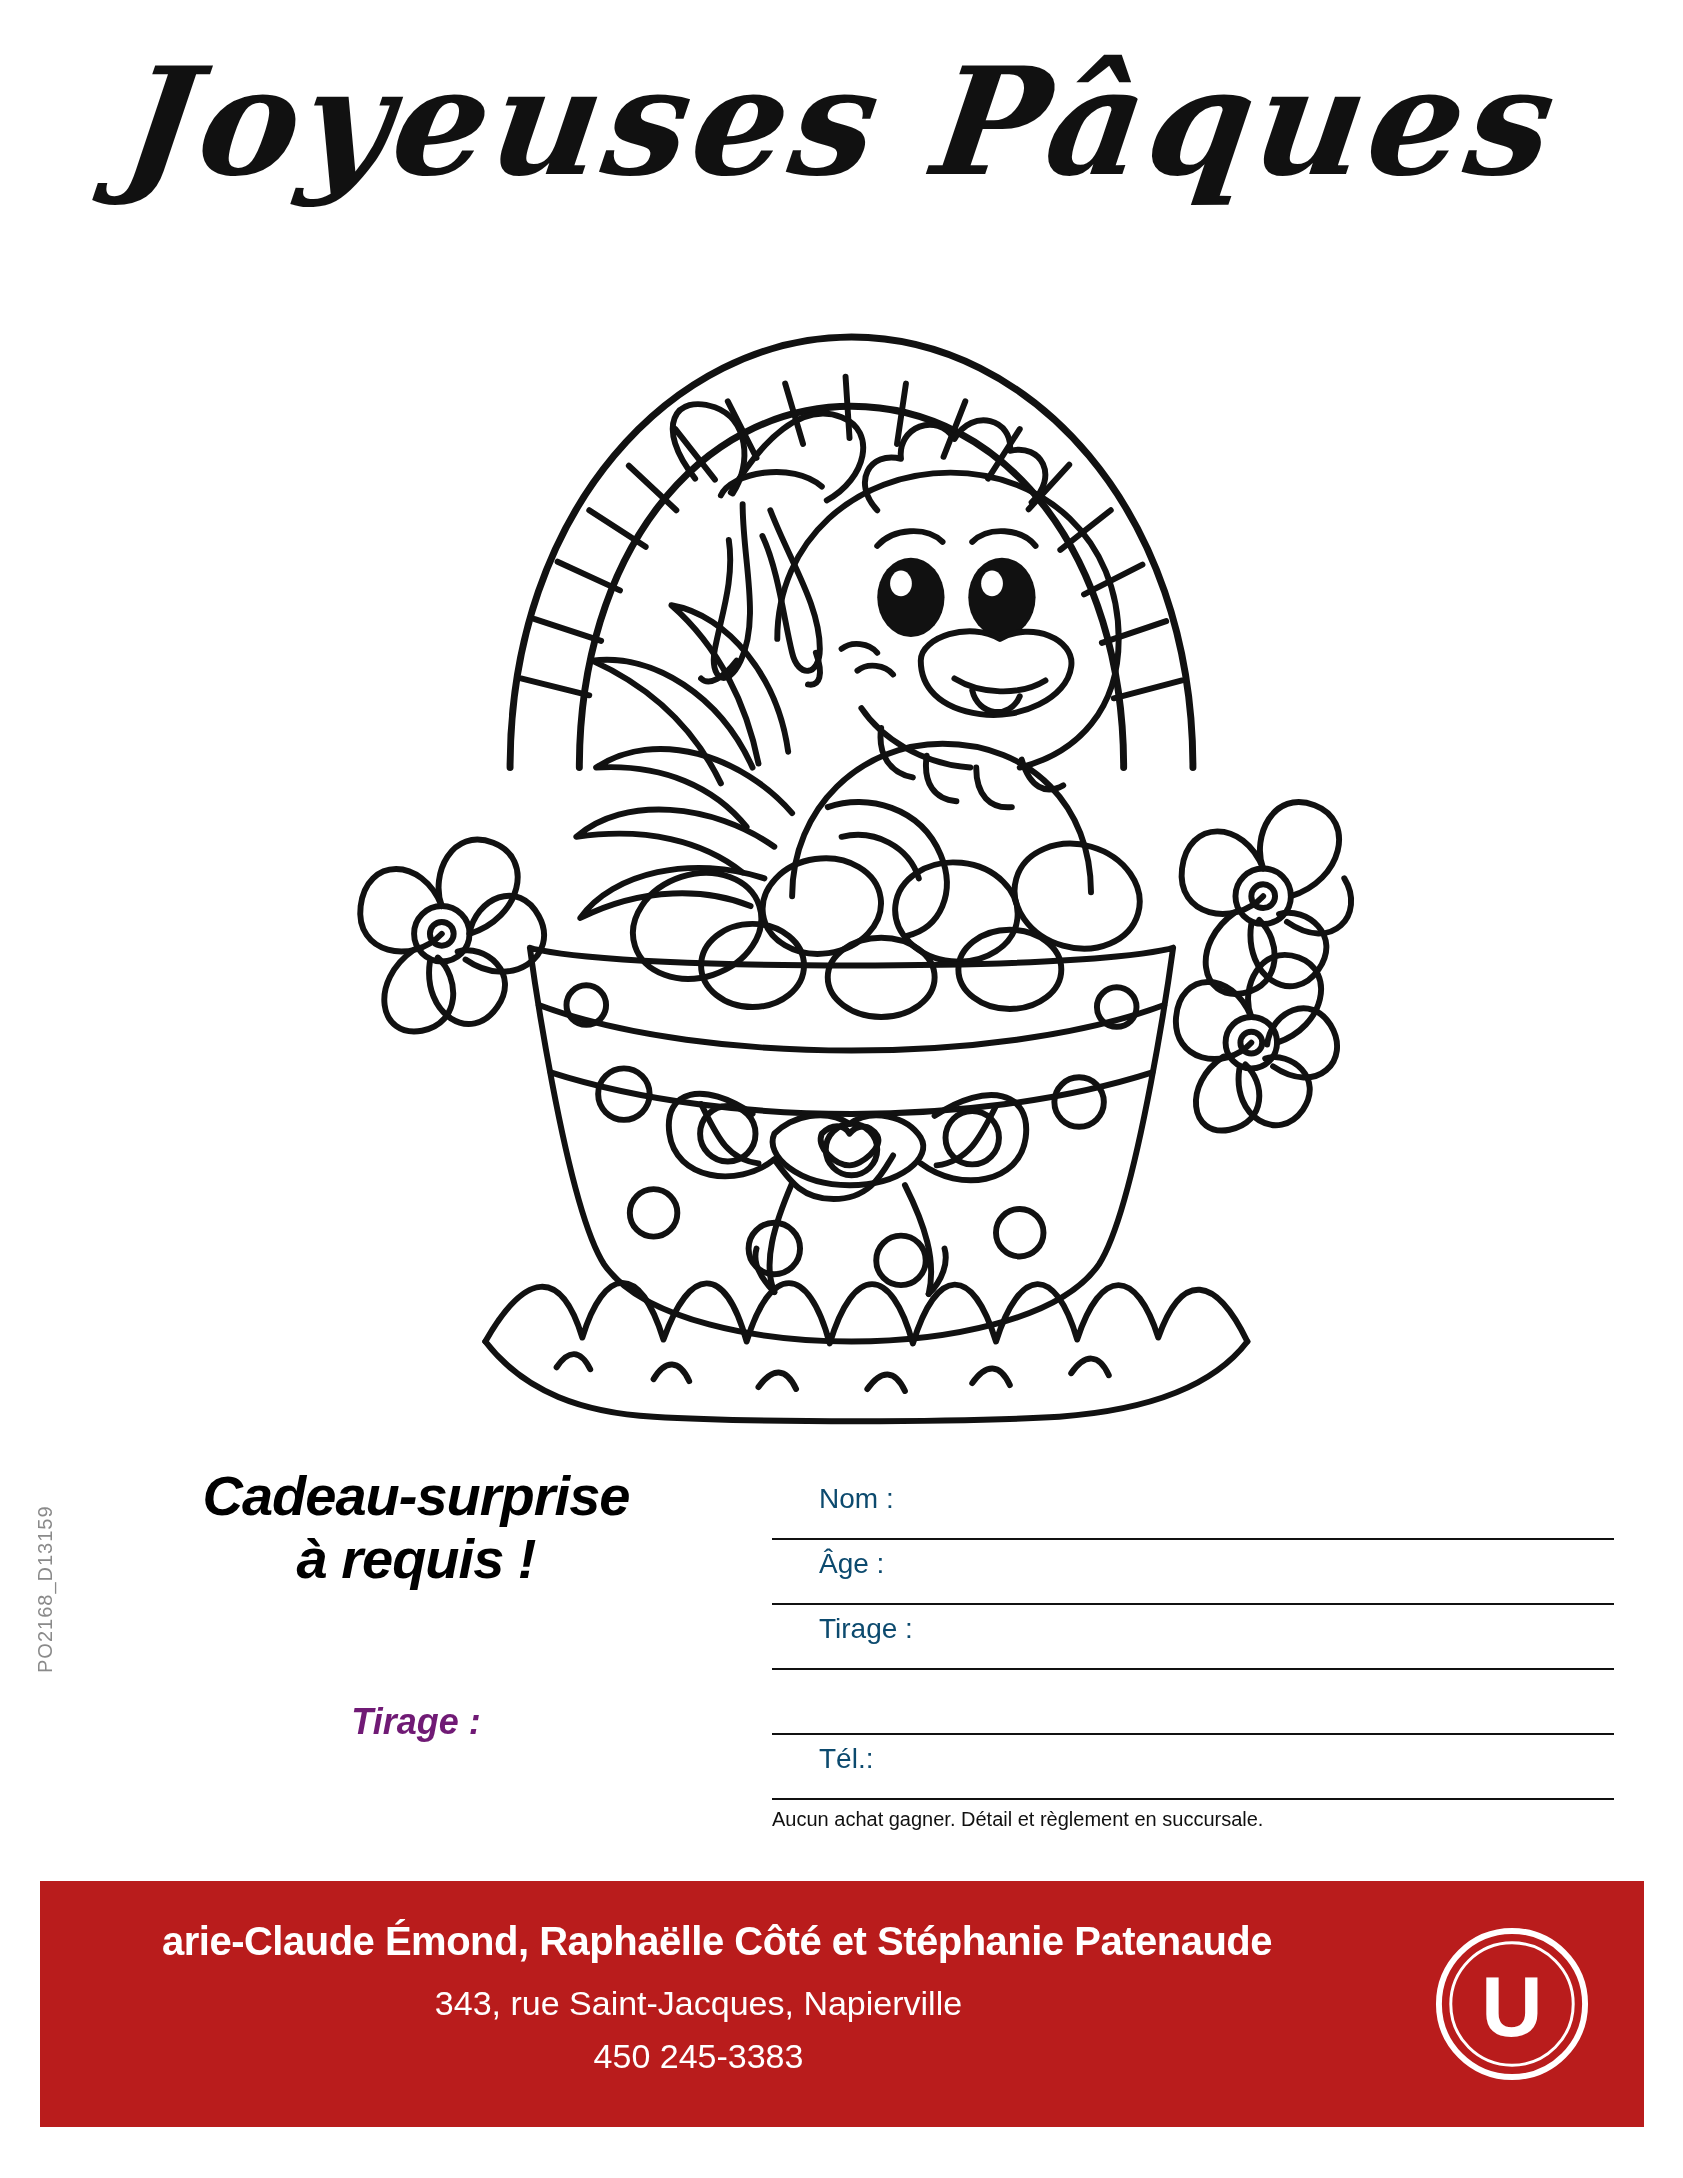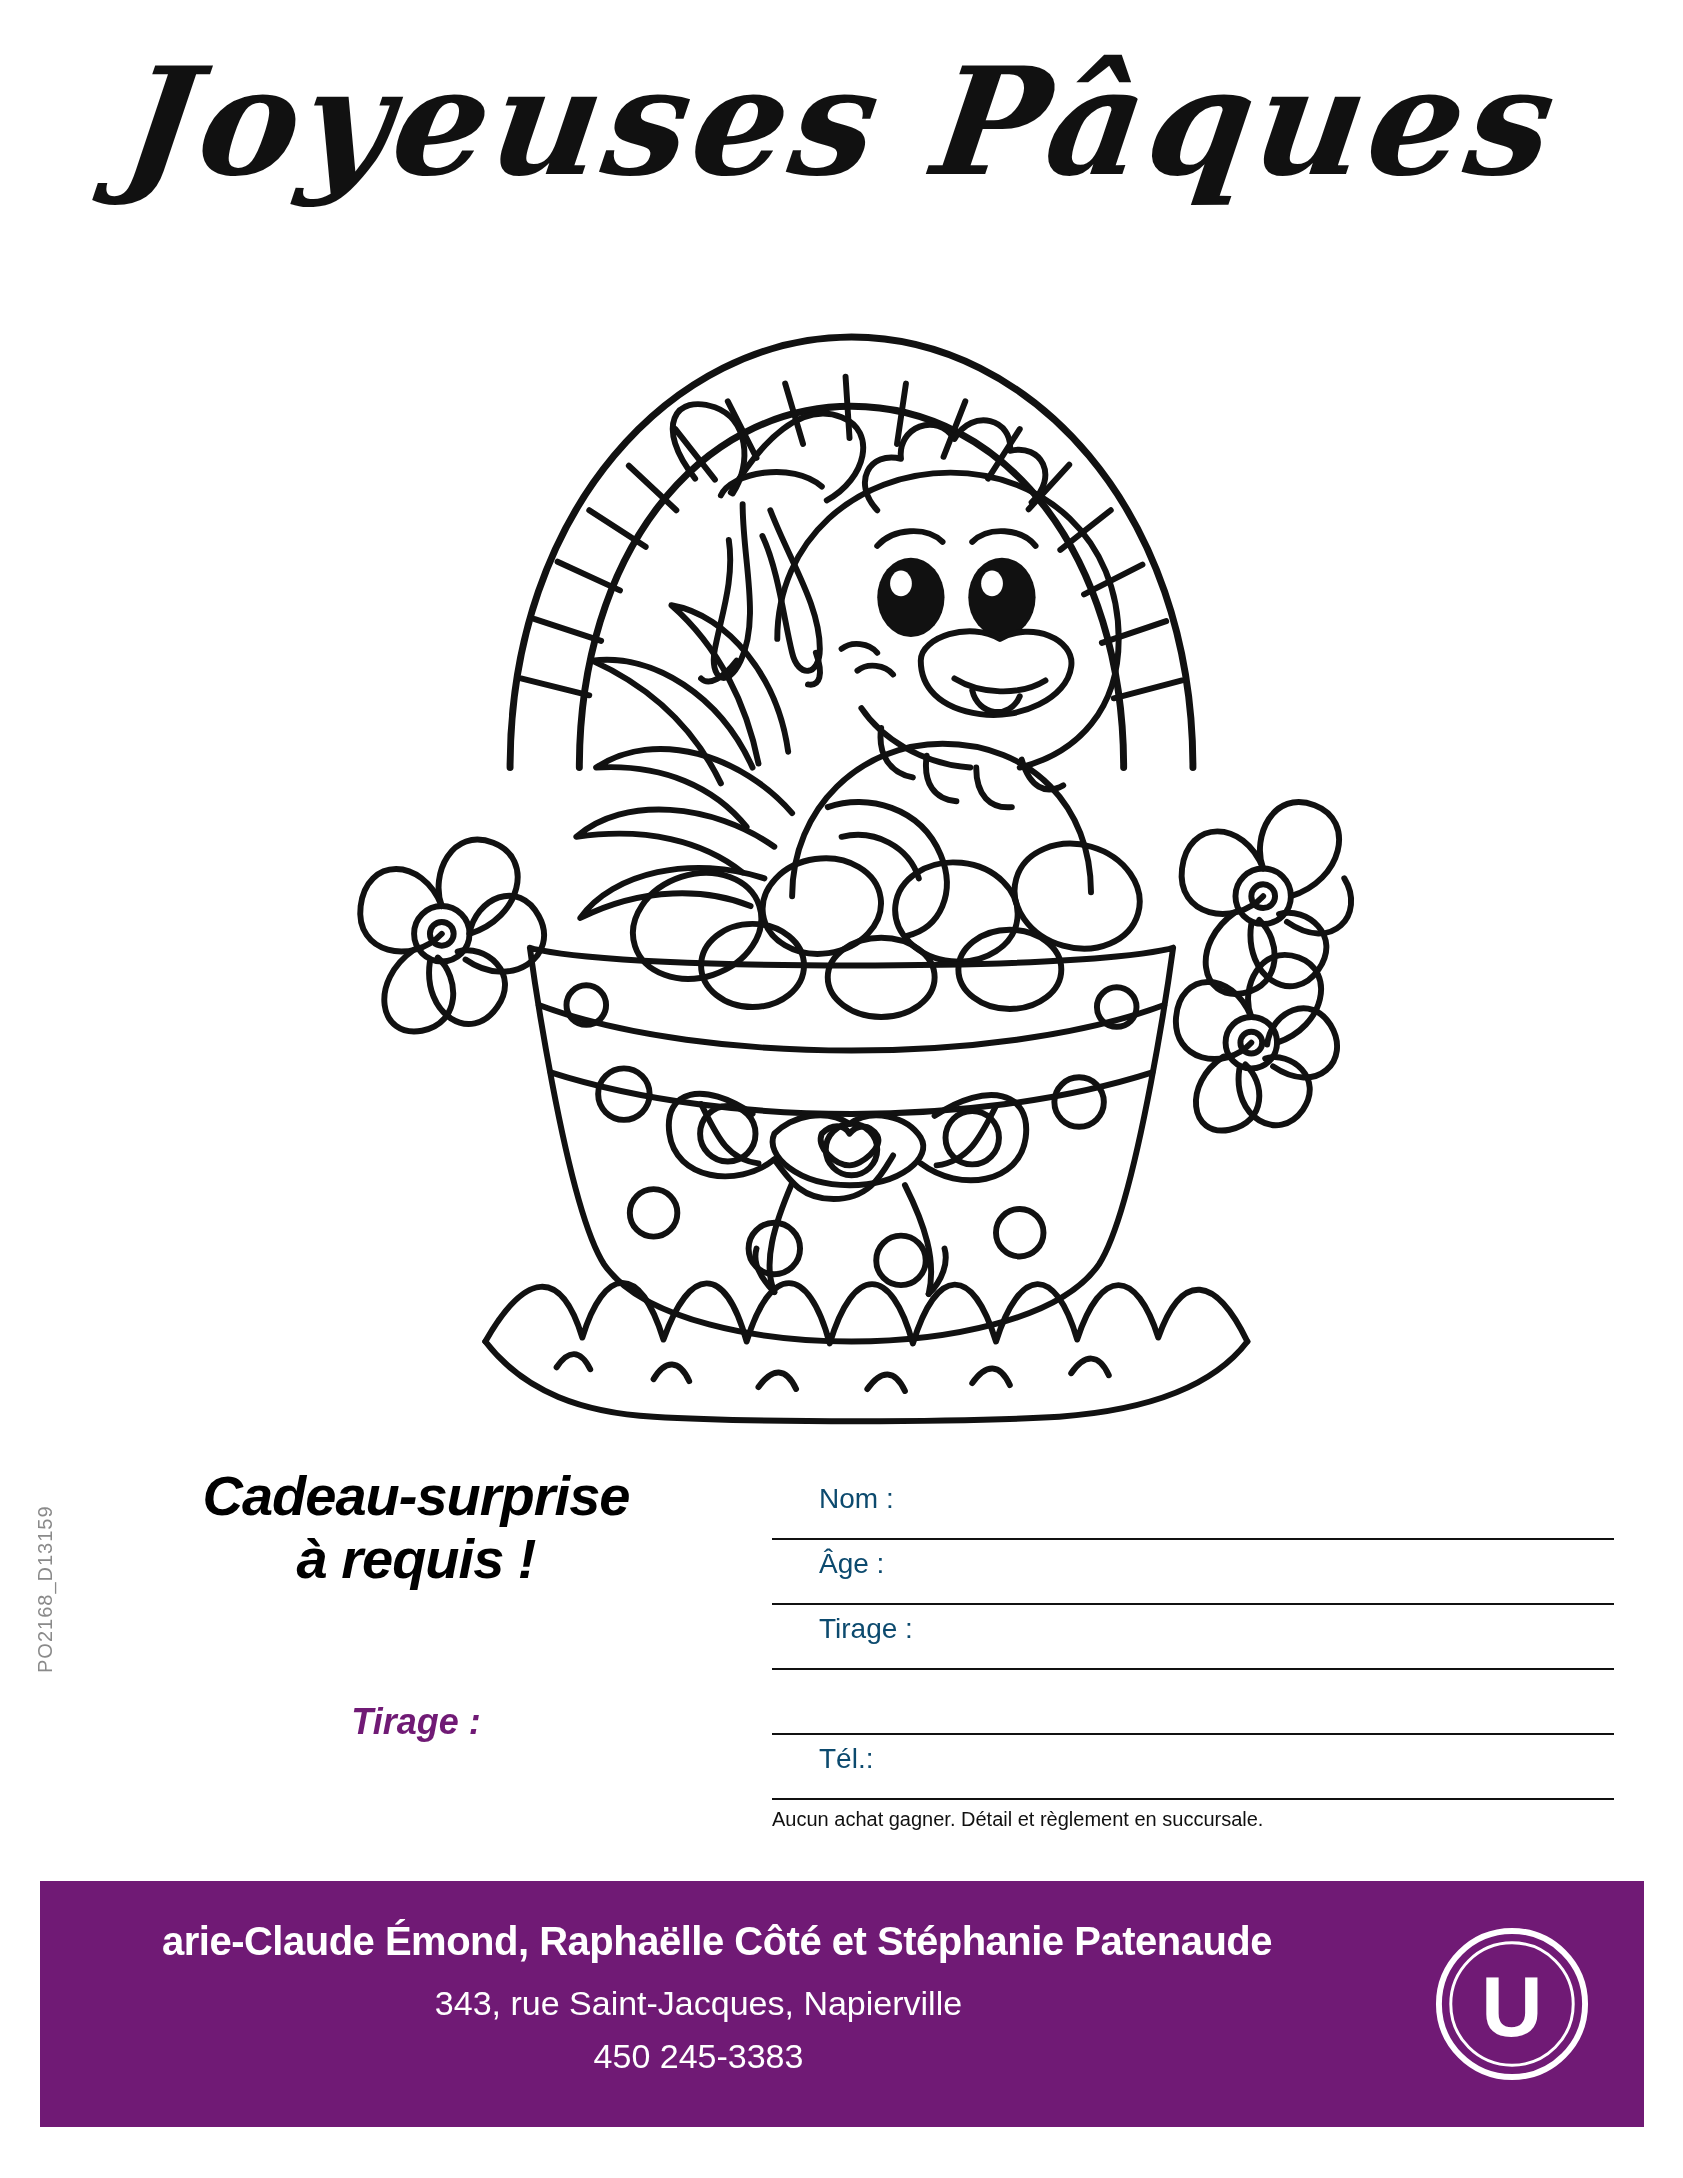--- a/index.html
+++ b/index.html
@@ -115,21 +115,21 @@
     color: #111111;
   }
 
   
   .footer {
     position: absolute;
     left: 40px;
     top: 1881px;
     width: 1604px;
     height: 246px;
-    background: #701a75;
+    background: #b91c1c;
     color: #ffffff;
   }
   .footer-names {
     position: absolute;
     left: -6px;
     top: 38px;
     width: 1366px;
     text-align: center;
     font-size: 40px;
     font-weight: 700;

